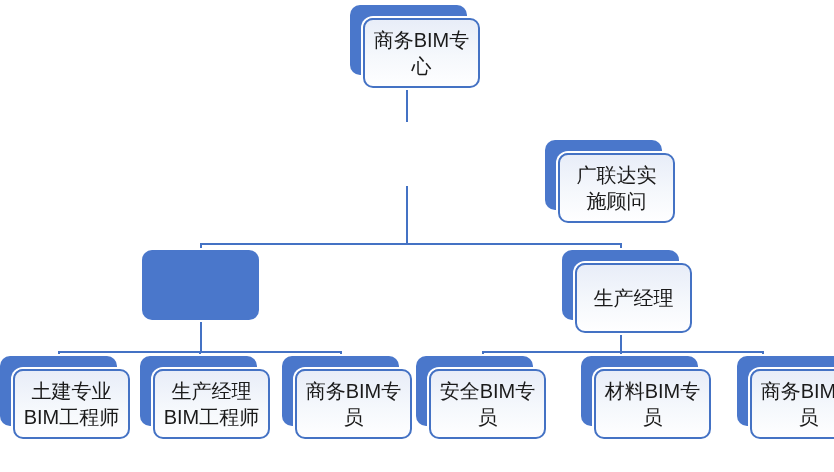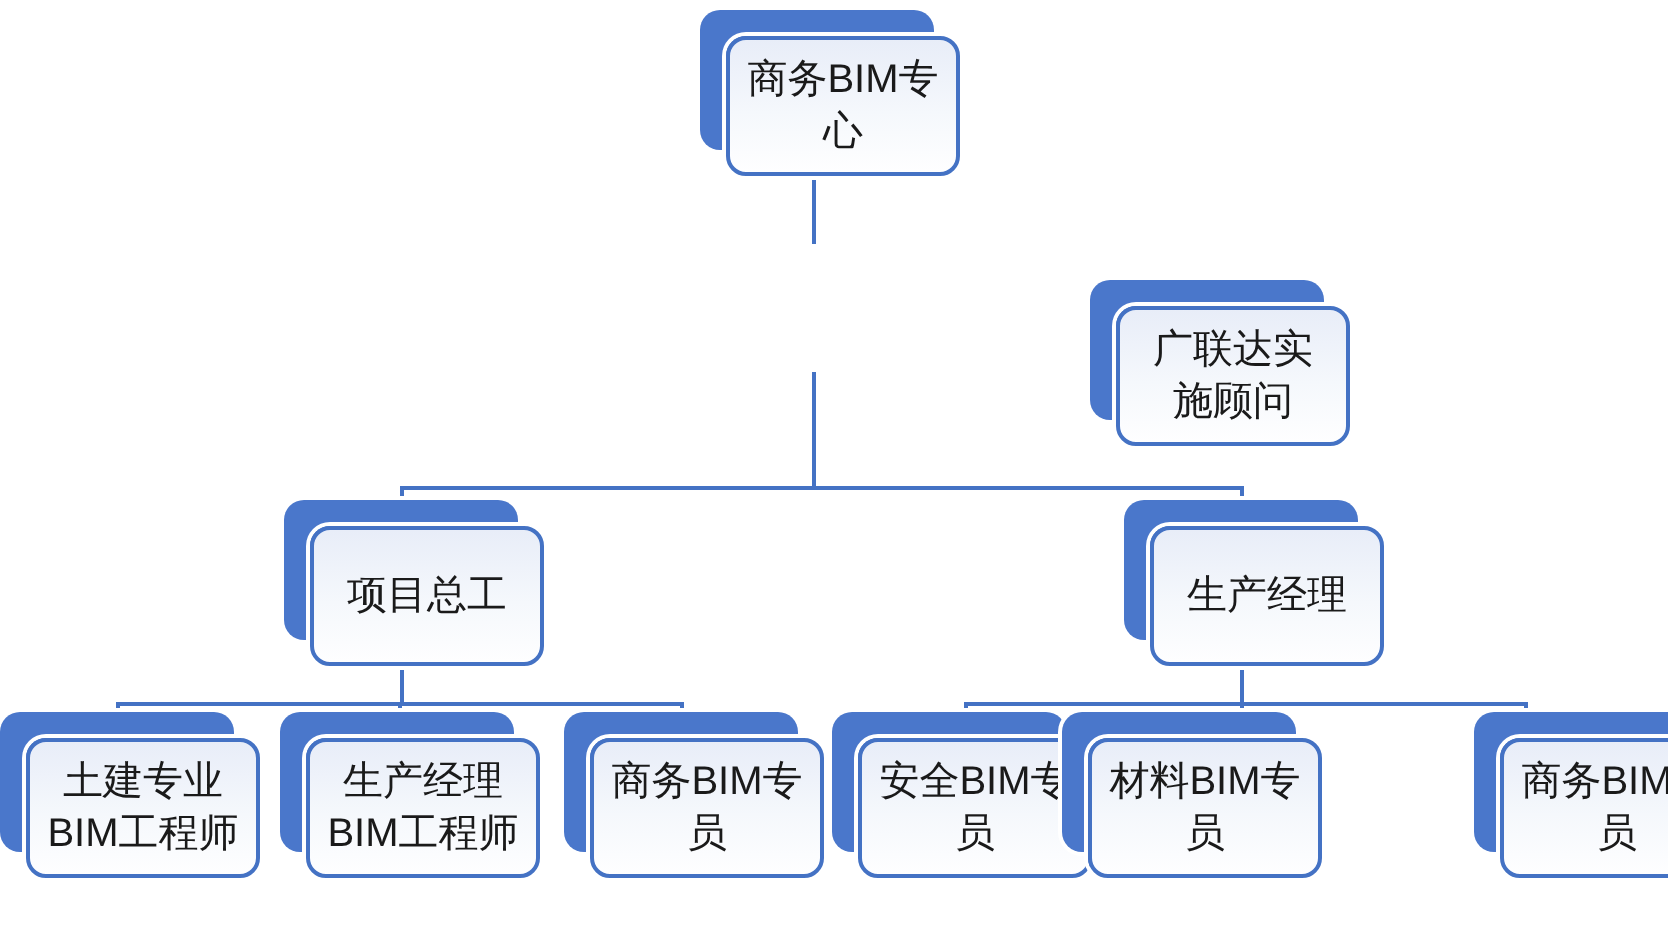--- a/index.html
+++ b/index.html
@@ -75,21 +75,21 @@
 
   #n-root       { left: 350px; top: 5px;   }
   #n-pm         { left: 348px; top: 108px; }
   #n-consultant { left: 545px; top: 140px; }
   #n-chief      { left: 142px; top: 250px; }
   #n-prod       { left: 562px; top: 250px; }
   #n-b1         { left: 0px;   top: 356px; }
   #n-b2         { left: 140px; top: 356px; }
   #n-b3         { left: 282px; top: 356px; }
   #n-b4         { left: 416px; top: 356px; }
-  #n-b5         { left: 531px; top: 356px; }
+  #n-b5         { left: 581px; top: 356px; }
   #n-b6         { left: 704px; top: 356px; margin-left: 33px; }
 </style>
 </head>
 <body>
 
 <div id="canvas">
 
   <div class="line vline" id="c-root-v"></div>
   <div class="line vline" id="c-pm-v"></div>
   <div class="line hline" id="c-l2-h"></div>
@@ -118,23 +118,20 @@
   <div class="node" id="n-consultant">
     <div class="back"></div>
     <div class="front">
       <span class="label">广联达实
 施顾问</span>
     </div>
   </div>
 
   <div class="node" id="n-chief">
     <div class="back"></div>
-    <div class="front">
-      <span class="label">项目总工</span>
-    </div>
   </div>
 
   <div class="node" id="n-prod">
     <div class="back"></div>
     <div class="front">
       <span class="label">生产经理</span>
     </div>
   </div>
 
   <div class="node" id="n-b1">

